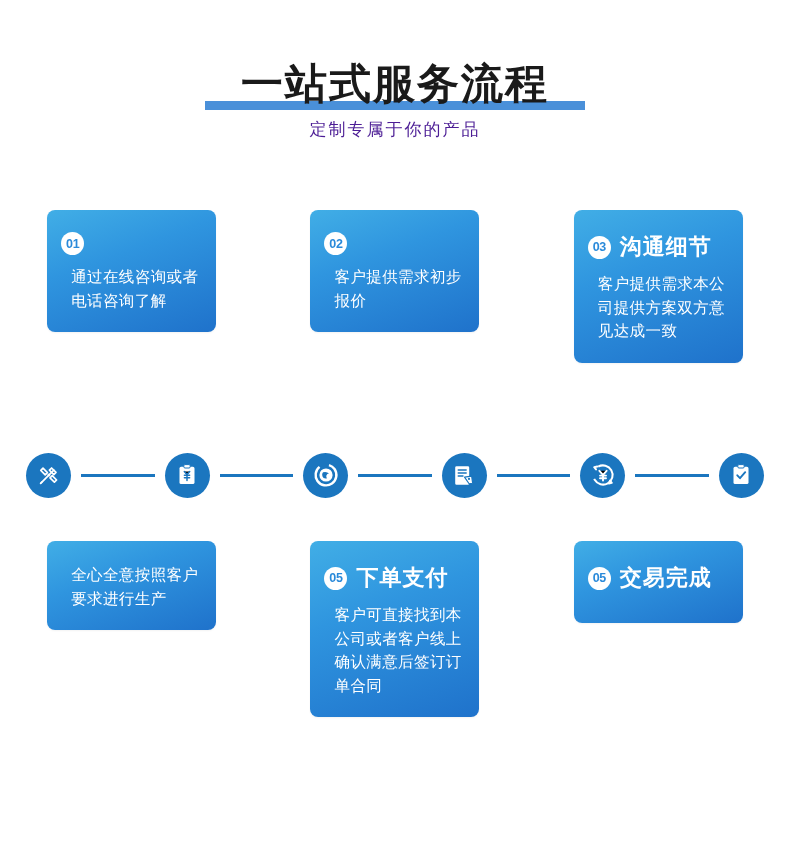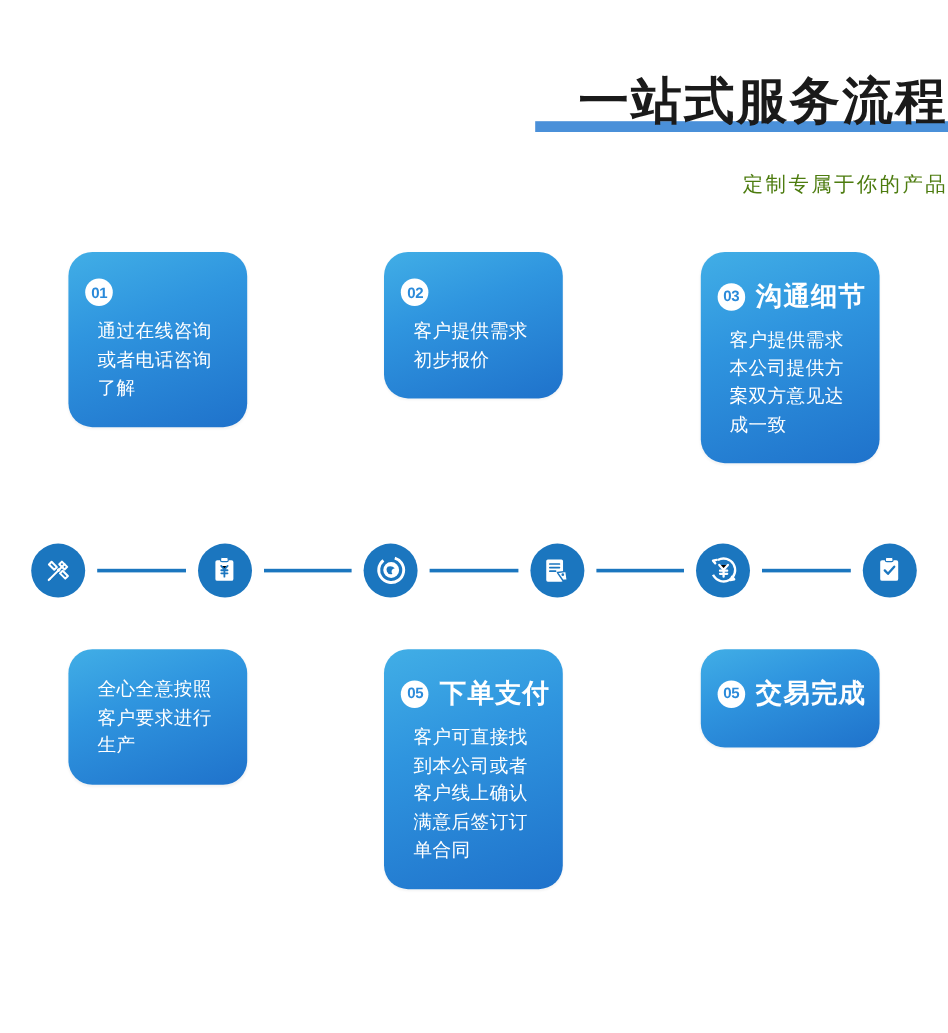--- a/index.html
+++ b/index.html
@@ -11,21 +11,21 @@
     height: 861px;
     background: #ffffff;
     font-family: "Liberation Sans", "DejaVu Sans", sans-serif;
     overflow: hidden;
     position: relative;
   }
 
   
   .header {
     padding-top: 62px;
-    text-align: right;
+    text-align: center;
   }
   .title-wrap {
     display: inline-block;
     position: relative;
     padding: 0 0 6px 0;
   }
   .title {
     font-size: 42px;
     font-weight: bold;
     color: #1a1a1a;
@@ -38,23 +38,23 @@
   .title-underline {
     position: absolute;
     left: -36px;
     right: -36px;
     bottom: 2px;
     height: 9px;
     background: #4a90d9;
     z-index: 1;
   }
   .subtitle {
-    margin-top: 30px;
+    margin-top: 6px;
     font-size: 17px;
-    color: #4d7c0f;
+    color: #4c1d95;
     letter-spacing: 2px;
   }
 
   
   .row {
     position: absolute;
     left: 0;
     width: 790px;
     display: flex;
     justify-content: center;
@@ -63,22 +63,22 @@
   .row-bottom { top: 541px; }
 
   .card-slot {
     width: 265px;
     display: flex;
     justify-content: center;
     align-items: flex-start;
   }
 
   .card {
-    width: 149px;
-    border-radius: 20px;
+    width: 169px;
+    border-radius: 8px;
     background: linear-gradient(160deg, #41aee6 0%, #2f95df 38%, #1f72cb 100%);
     box-sizing: border-box;
     padding: 22px 14px 20px 14px;
     color: #ffffff;
     box-shadow: 0 1px 2px rgba(0,0,0,0.05);
   }
   .card-head {
     display: flex;
     align-items: center;
     gap: 9px;

